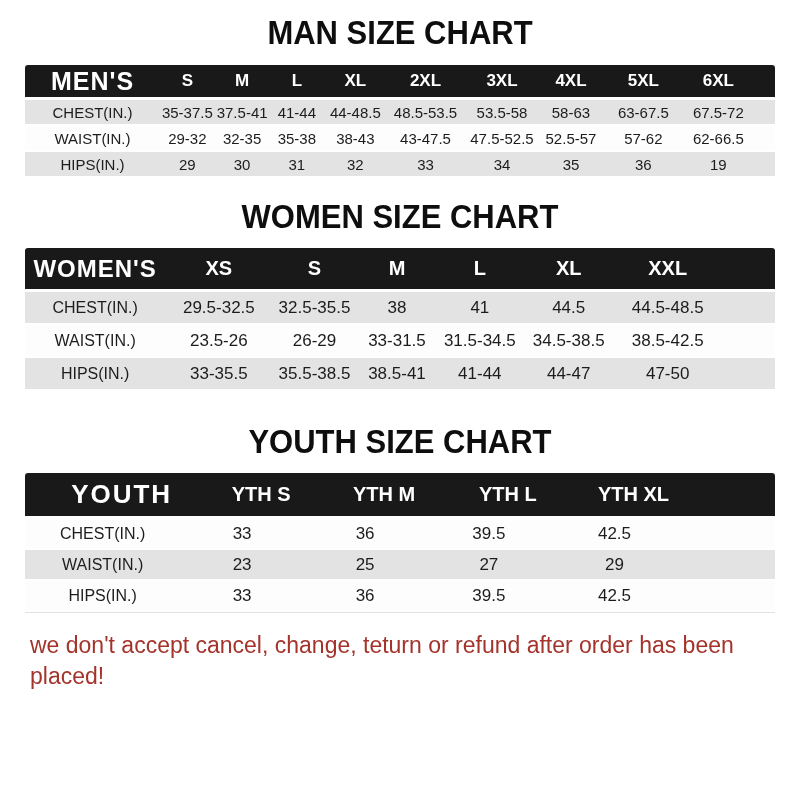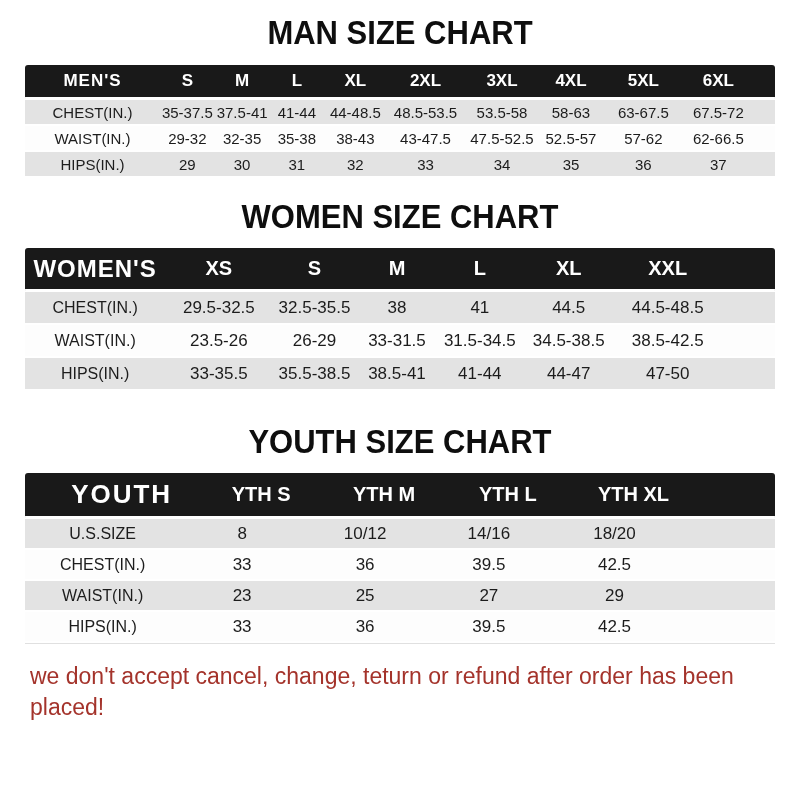--- a/index.html
+++ b/index.html
@@ -68,21 +68,21 @@
   tr.row-gray td{background:var(--row_gray,#E3E3E3);}
   tr.row-white td{background:#fdfdfd;}
   table.size-table td{
     border-bottom:2px solid #ffffff;
     color:#1c1c1c;
   }
   td.lbl{font-weight:bold;color:#222;}
 
   
   .t-men tr.hdr th{height:32px;font-size:17px;}
-  .t-men tr.hdr th.lbl{font-size:17px;letter-spacing:1px;margin-left:40px;}
+  .t-men tr.hdr th.lbl{font-size:25px;letter-spacing:1px;margin-left:40px;}
   .t-men td{height:24px;font-size:15px;}
   .t-men td.lbl{font-size:15px;font-weight:normal;color:#1d1d1d;}
 
   
   .t-women{margin-top:13px;}
   .t-women tr.hdr th{height:41px;font-size:20px;}
   .t-women tr.hdr th.lbl{font-size:24px;letter-spacing:1px;}
   .t-women td{height:31px;font-size:17px;}
   .t-women td.lbl{font-size:16px;font-weight:normal;color:#1d1d1d;}
 
@@ -177,21 +177,21 @@
         <tr class="row-gray">
           <td class="lbl">HIPS(IN.)</td>
           <td>29</td>
           <td>30</td>
           <td>31</td>
           <td>32</td>
           <td>33</td>
           <td>34</td>
           <td>35</td>
           <td>36</td>
-          <td>37</td>
+          <td>19</td>
           <td></td>
         </tr>
       </tbody>
     </table>
   </section>
 
   <section>
     <h2 id="women-heading" class="section-heading">WOMEN SIZE CHART</h2>
     <table class="size-table t-women">
       <colgroup>
@@ -266,28 +266,20 @@
         <tr class="hdr">
           <th class="lbl">YOUTH</th>
           <th>YTH S</th>
           <th>YTH M</th>
           <th>YTH L</th>
           <th>YTH XL</th>
           <th></th>
         </tr>
       </thead>
       <tbody>
-        <tr class="row-gray">
-          <td class="lbl">U.S.SIZE</td>
-          <td>8</td>
-          <td>10/12</td>
-          <td>14/16</td>
-          <td>18/20</td>
-          <td></td>
-        </tr>
         <tr class="row-white">
           <td class="lbl">CHEST(IN.)</td>
           <td>33</td>
           <td>36</td>
           <td>39.5</td>
           <td>42.5</td>
           <td></td>
         </tr>
         <tr class="row-gray">
           <td class="lbl">WAIST(IN.)</td>

